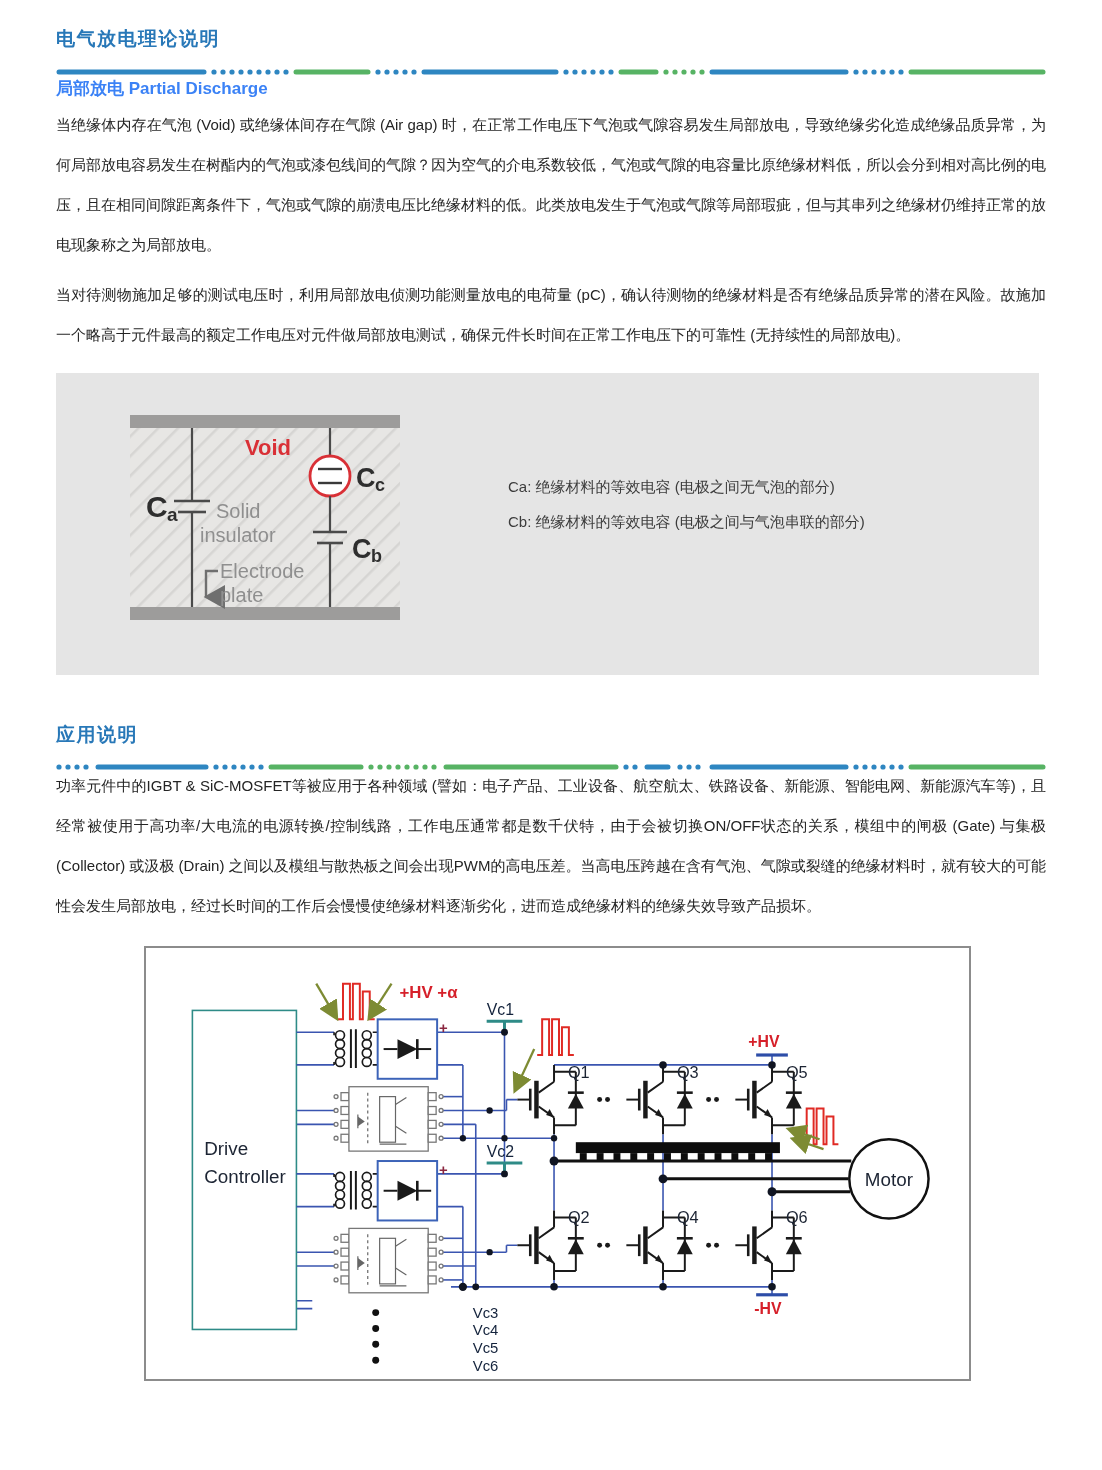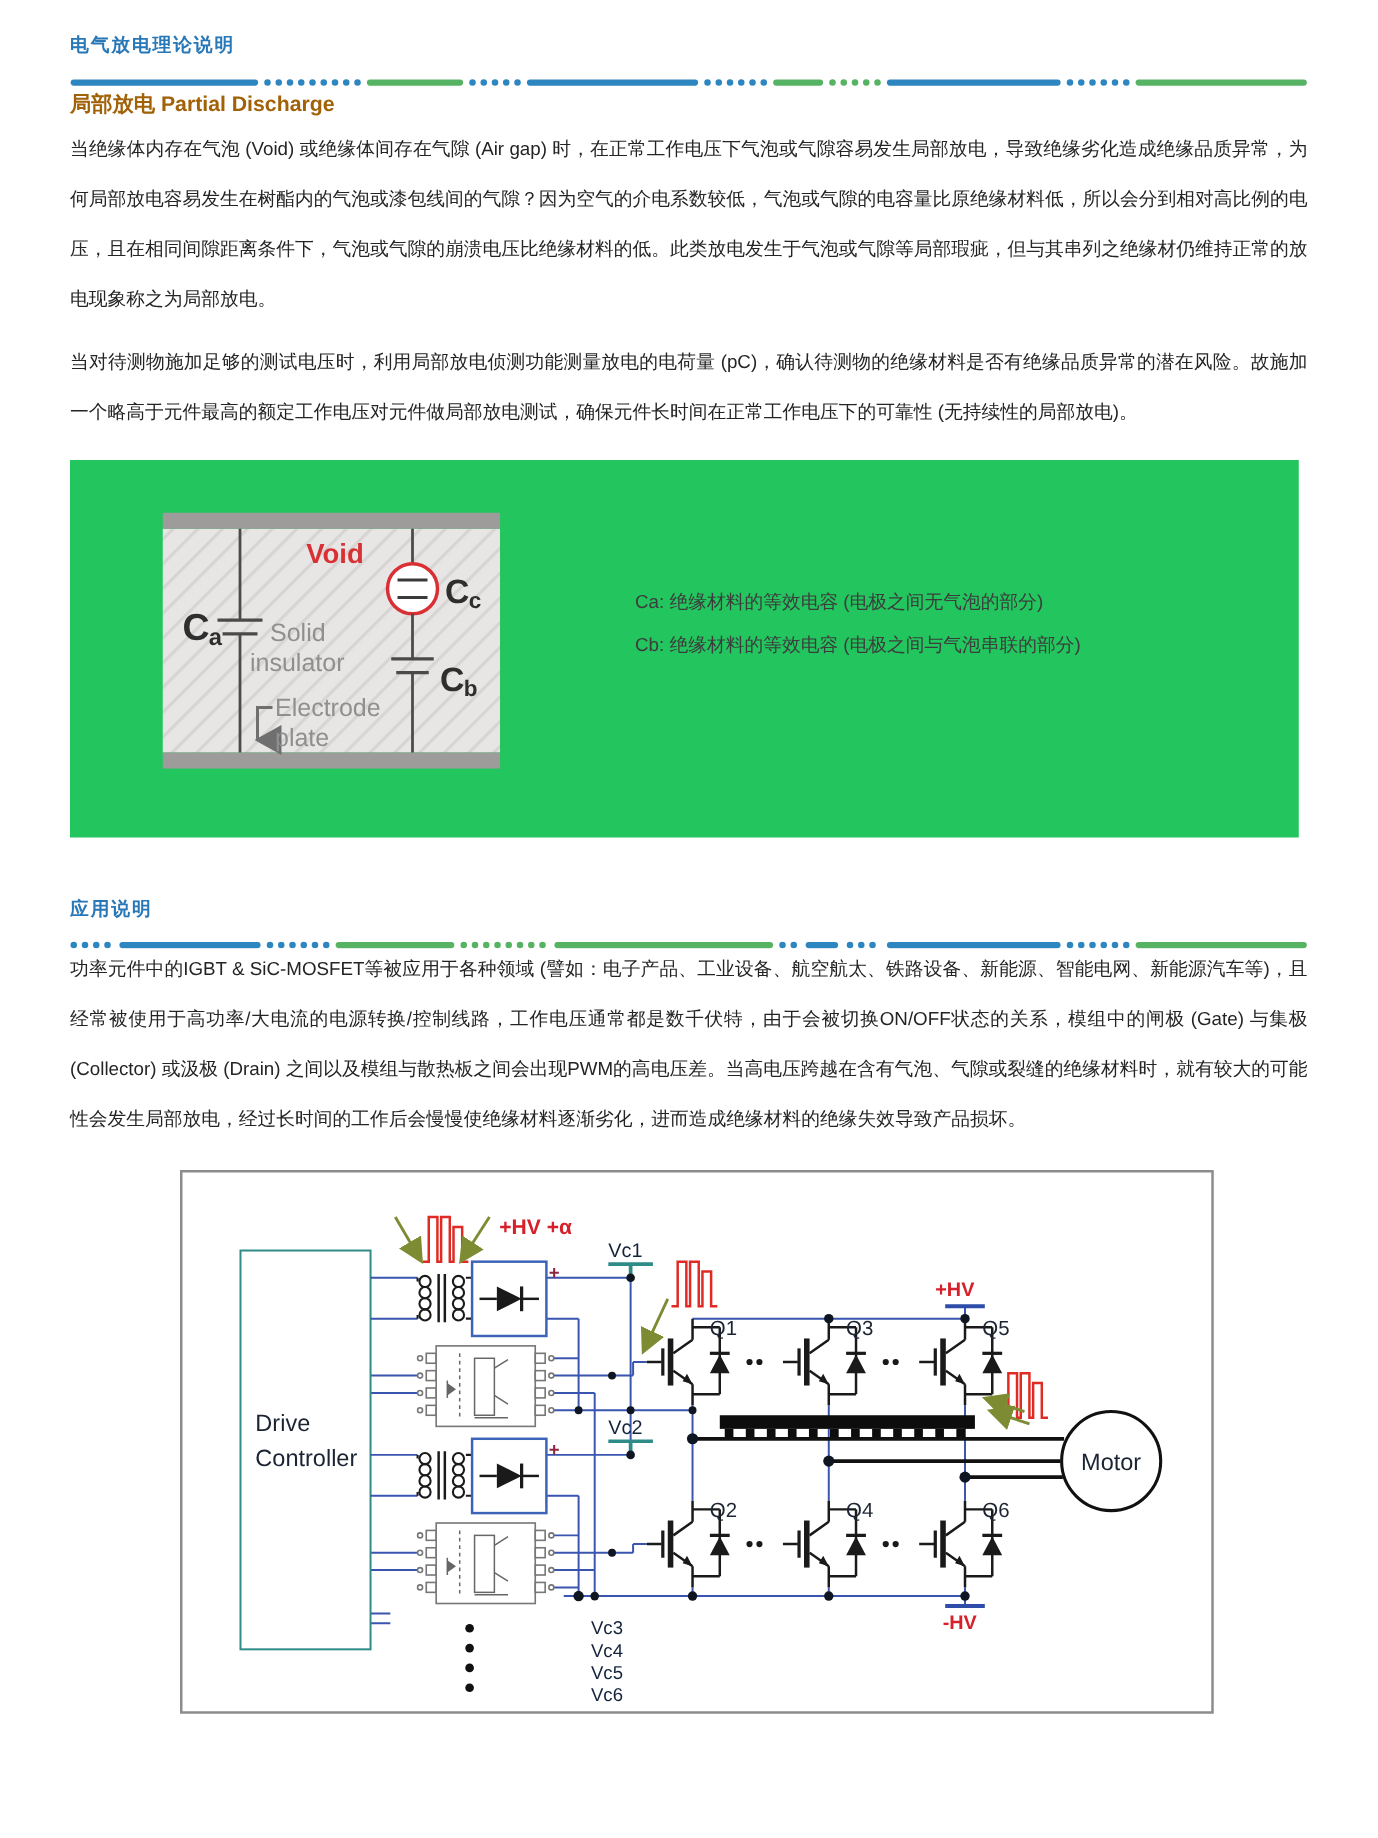--- a/index.html
+++ b/index.html
@@ -3,36 +3,36 @@
 <meta charset="utf-8">
 <style>
   html,body{margin:0;padding:0;}
   body{
     width:1102px;height:1470px;background:#ffffff;
     font-family:"Liberation Sans","DejaVu Sans",sans-serif;
     color:#262626;overflow:hidden;
   }
   .page{padding:0 56px;}
   .sec-title{
-    margin:28px 0 0 0;font-size:15px;font-weight:bold;color:#2878b8;
+    margin:28px 0 0 0;font-size:19px;font-weight:bold;color:#2878b8;
     letter-spacing:1.5px;line-height:1.2;
   }
   .sec-title.second{margin-top:49px;}
   .divider{margin-top:10px;height:6px;}
   .divider.second{margin-top:9px;}
   .subtitle{
-    margin:12px 0 0 0;font-size:17px;font-weight:600;color:#a16207;line-height:1.2;
+    margin:12px 0 0 0;font-size:17px;font-weight:600;color:#3b82f6;line-height:1.2;
   }
   p.body-text{
     margin:6px 0 0 0;font-size:15px;line-height:40px;text-align:justify;color:#242424;
   }
   p.body-text.p2{margin-top:10px;}
   p.body-text.p3{margin-top:4px;}
   .figure1{
-    position:relative;margin-top:18px;width:983px;height:302px;background:#22c55e;
+    position:relative;margin-top:18px;width:983px;height:302px;background:#e5e5e5;
   }
   .fig1-svg{position:absolute;left:74px;top:42px;}
   .fig1-legend{
     position:absolute;left:452px;top:96px;font-size:15px;color:#3c3c3c;line-height:35px;
   }
   .figure2{
     margin-top:20px;margin-left:88px;width:823px;height:431px;
     border:2px solid #8c8c8c;background:#ffffff;
   }
 </style>

